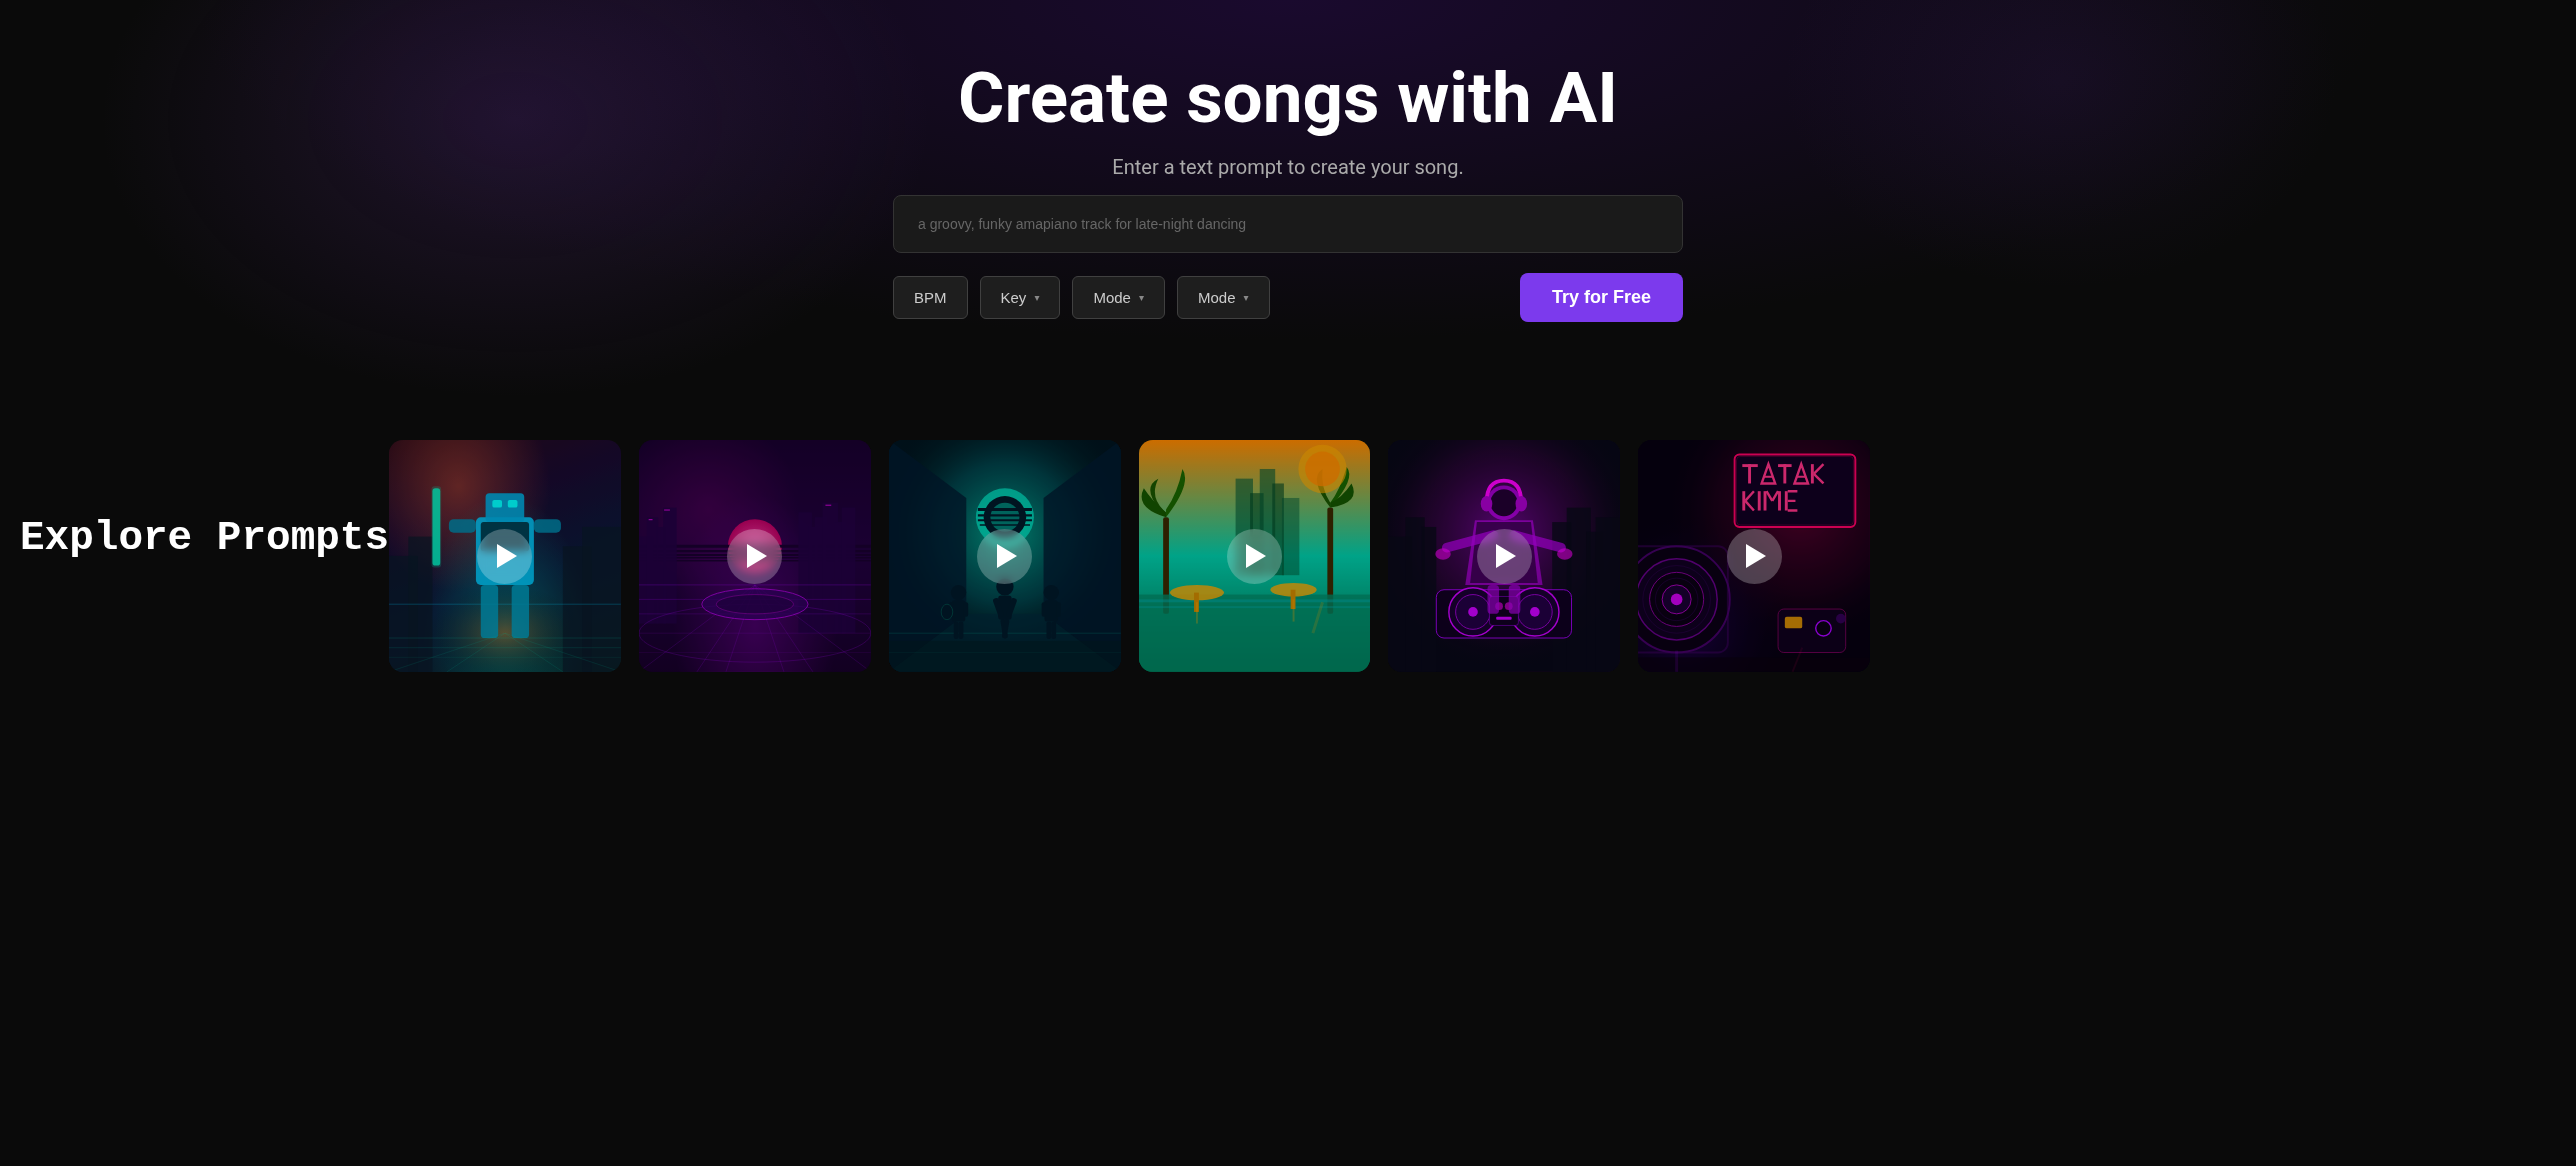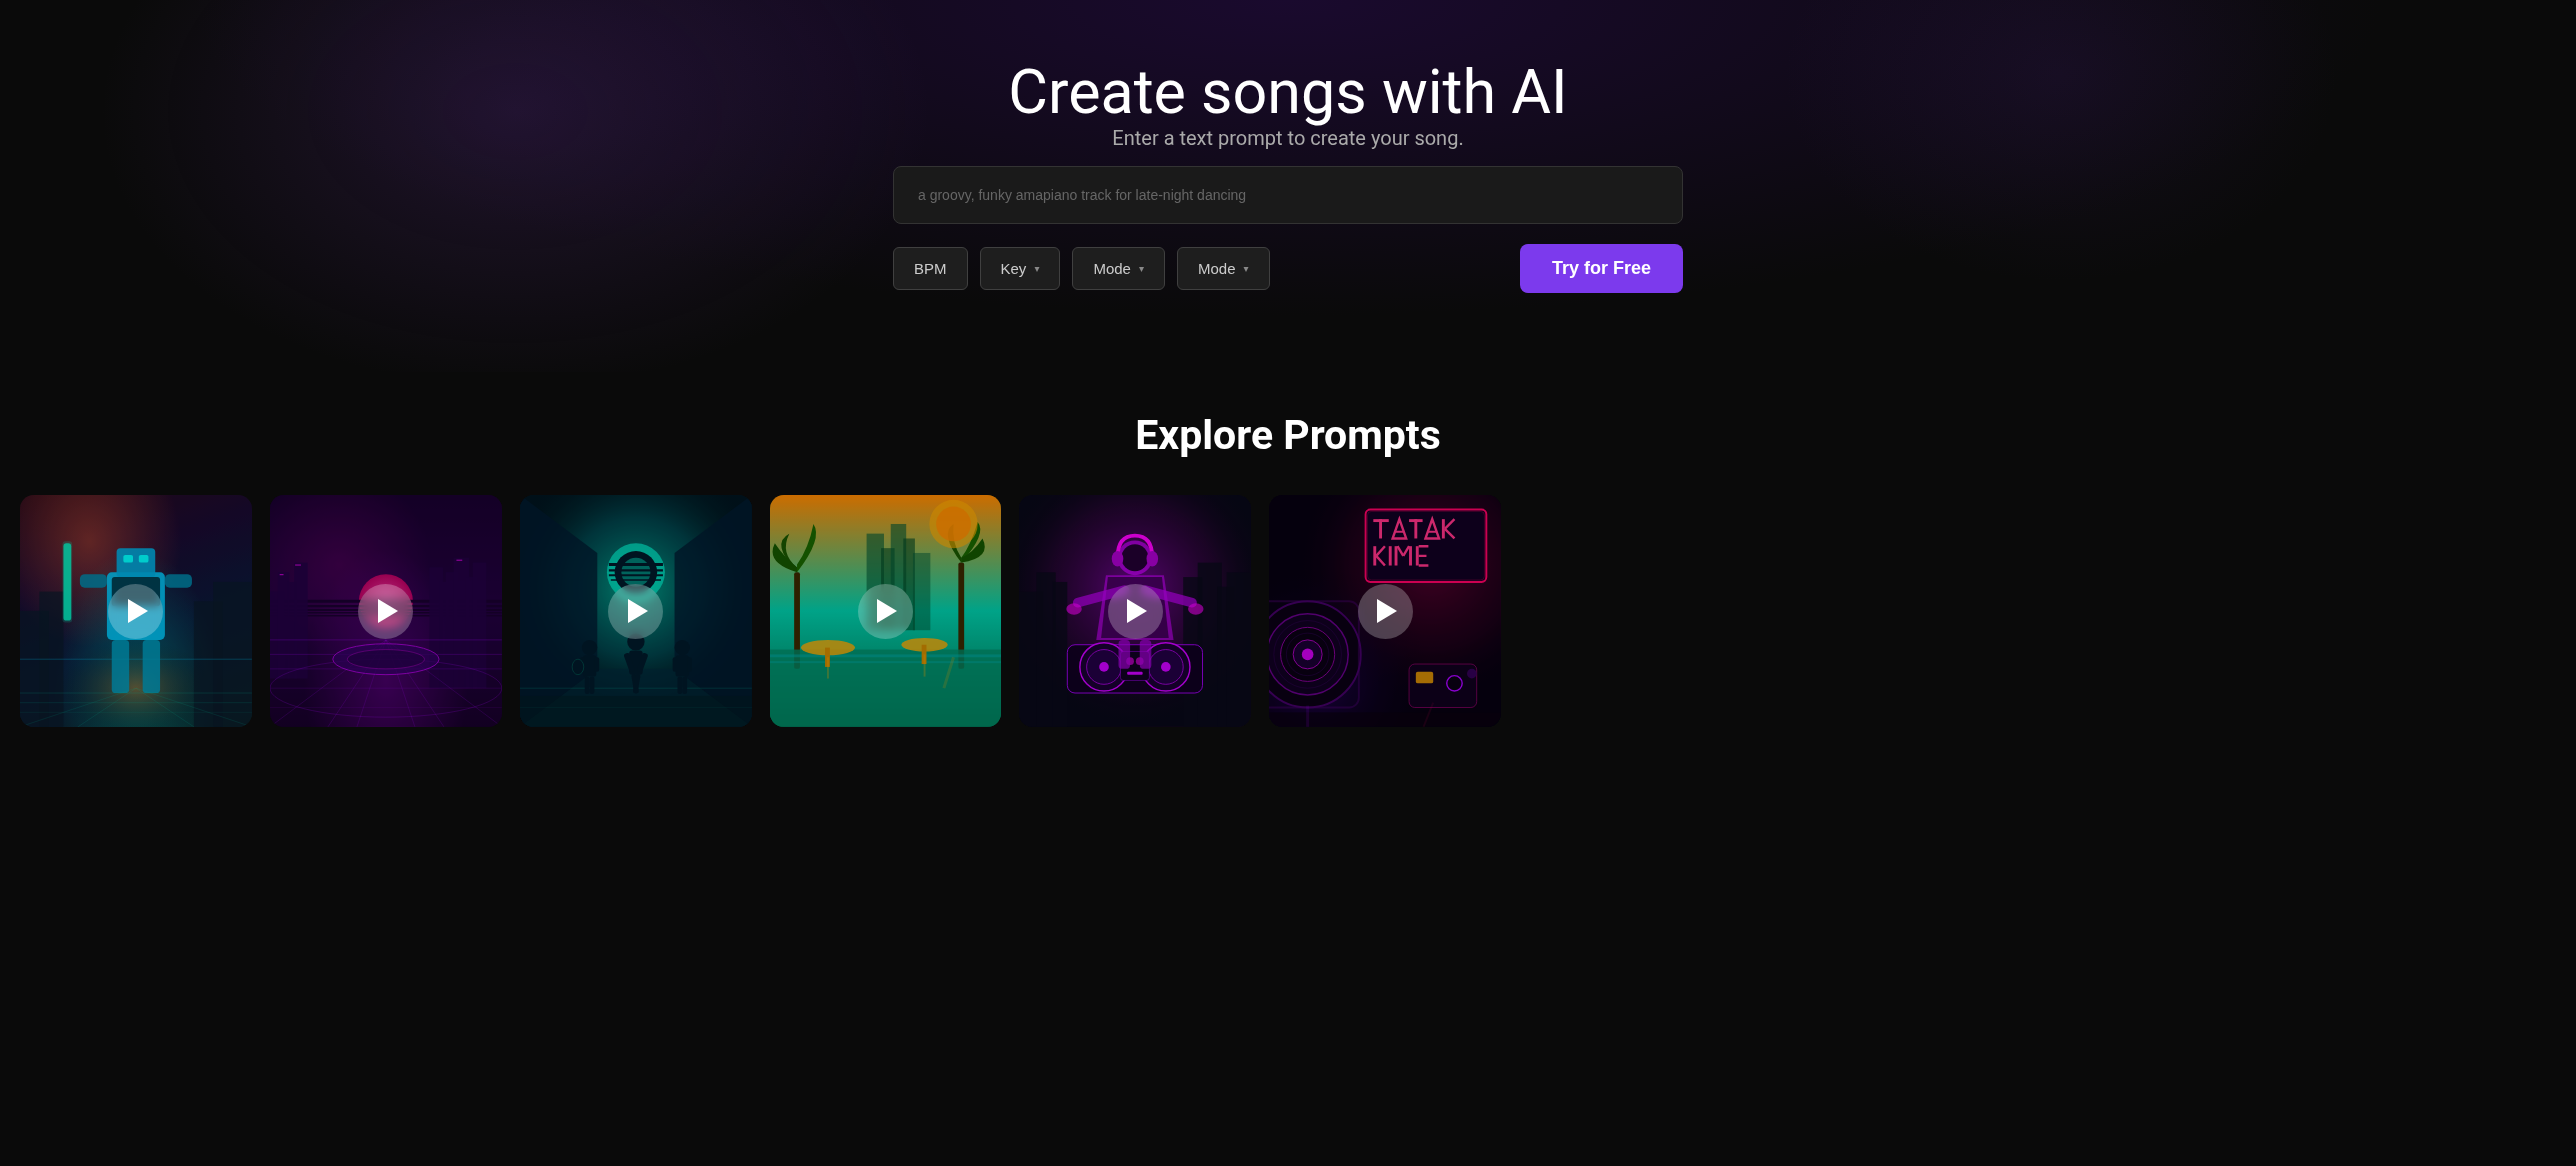--- a/index.html
+++ b/index.html
@@ -32,24 +32,25 @@
       left: 0;
       right: 0;
       bottom: 0;
       background-image:
         radial-gradient(ellipse 592px 395px at 20% 30%, rgba(80, 40, 120, 0.3) 0%, transparent 70%),
         radial-gradient(ellipse 395px 296px at 80% 20%, rgba(60, 30, 100, 0.2) 0%, transparent 70%);
       pointer-events: none;
     }
 
     .hero-title {
-      font-size: 61px;
-      font-weight: 400;
+      font-size: 71px;
+      font-weight: 700;
       text-align: center;
       color: #ffffff;
+      margin-bottom: 18px;
       line-height: 1.1;
       position: relative;
       z-index: 1;
     }
 
     .hero-subtitle {
       font-size: 20px;
       color: #aaaaaa;
       text-align: center;
       margin-bottom: 16px;
@@ -122,21 +123,23 @@
       padding: 14px 32px;
       font-size: 18px;
       font-weight: 600;
       cursor: pointer;
       white-space: nowrap;
     }
 
     .explore-section {
       padding: 39px 20px 59px;
       display: flex;
-      flex-direction: column;
+      flex-direction: row;
+      align-items: center;
+      font-family: Liberation Mono, monospace;
     }
 
     .explore-title {
       font-size: 41px;
       font-weight: 700;
       text-align: center;
       margin-bottom: 36px;
       color: #ffffff;
     }
 

